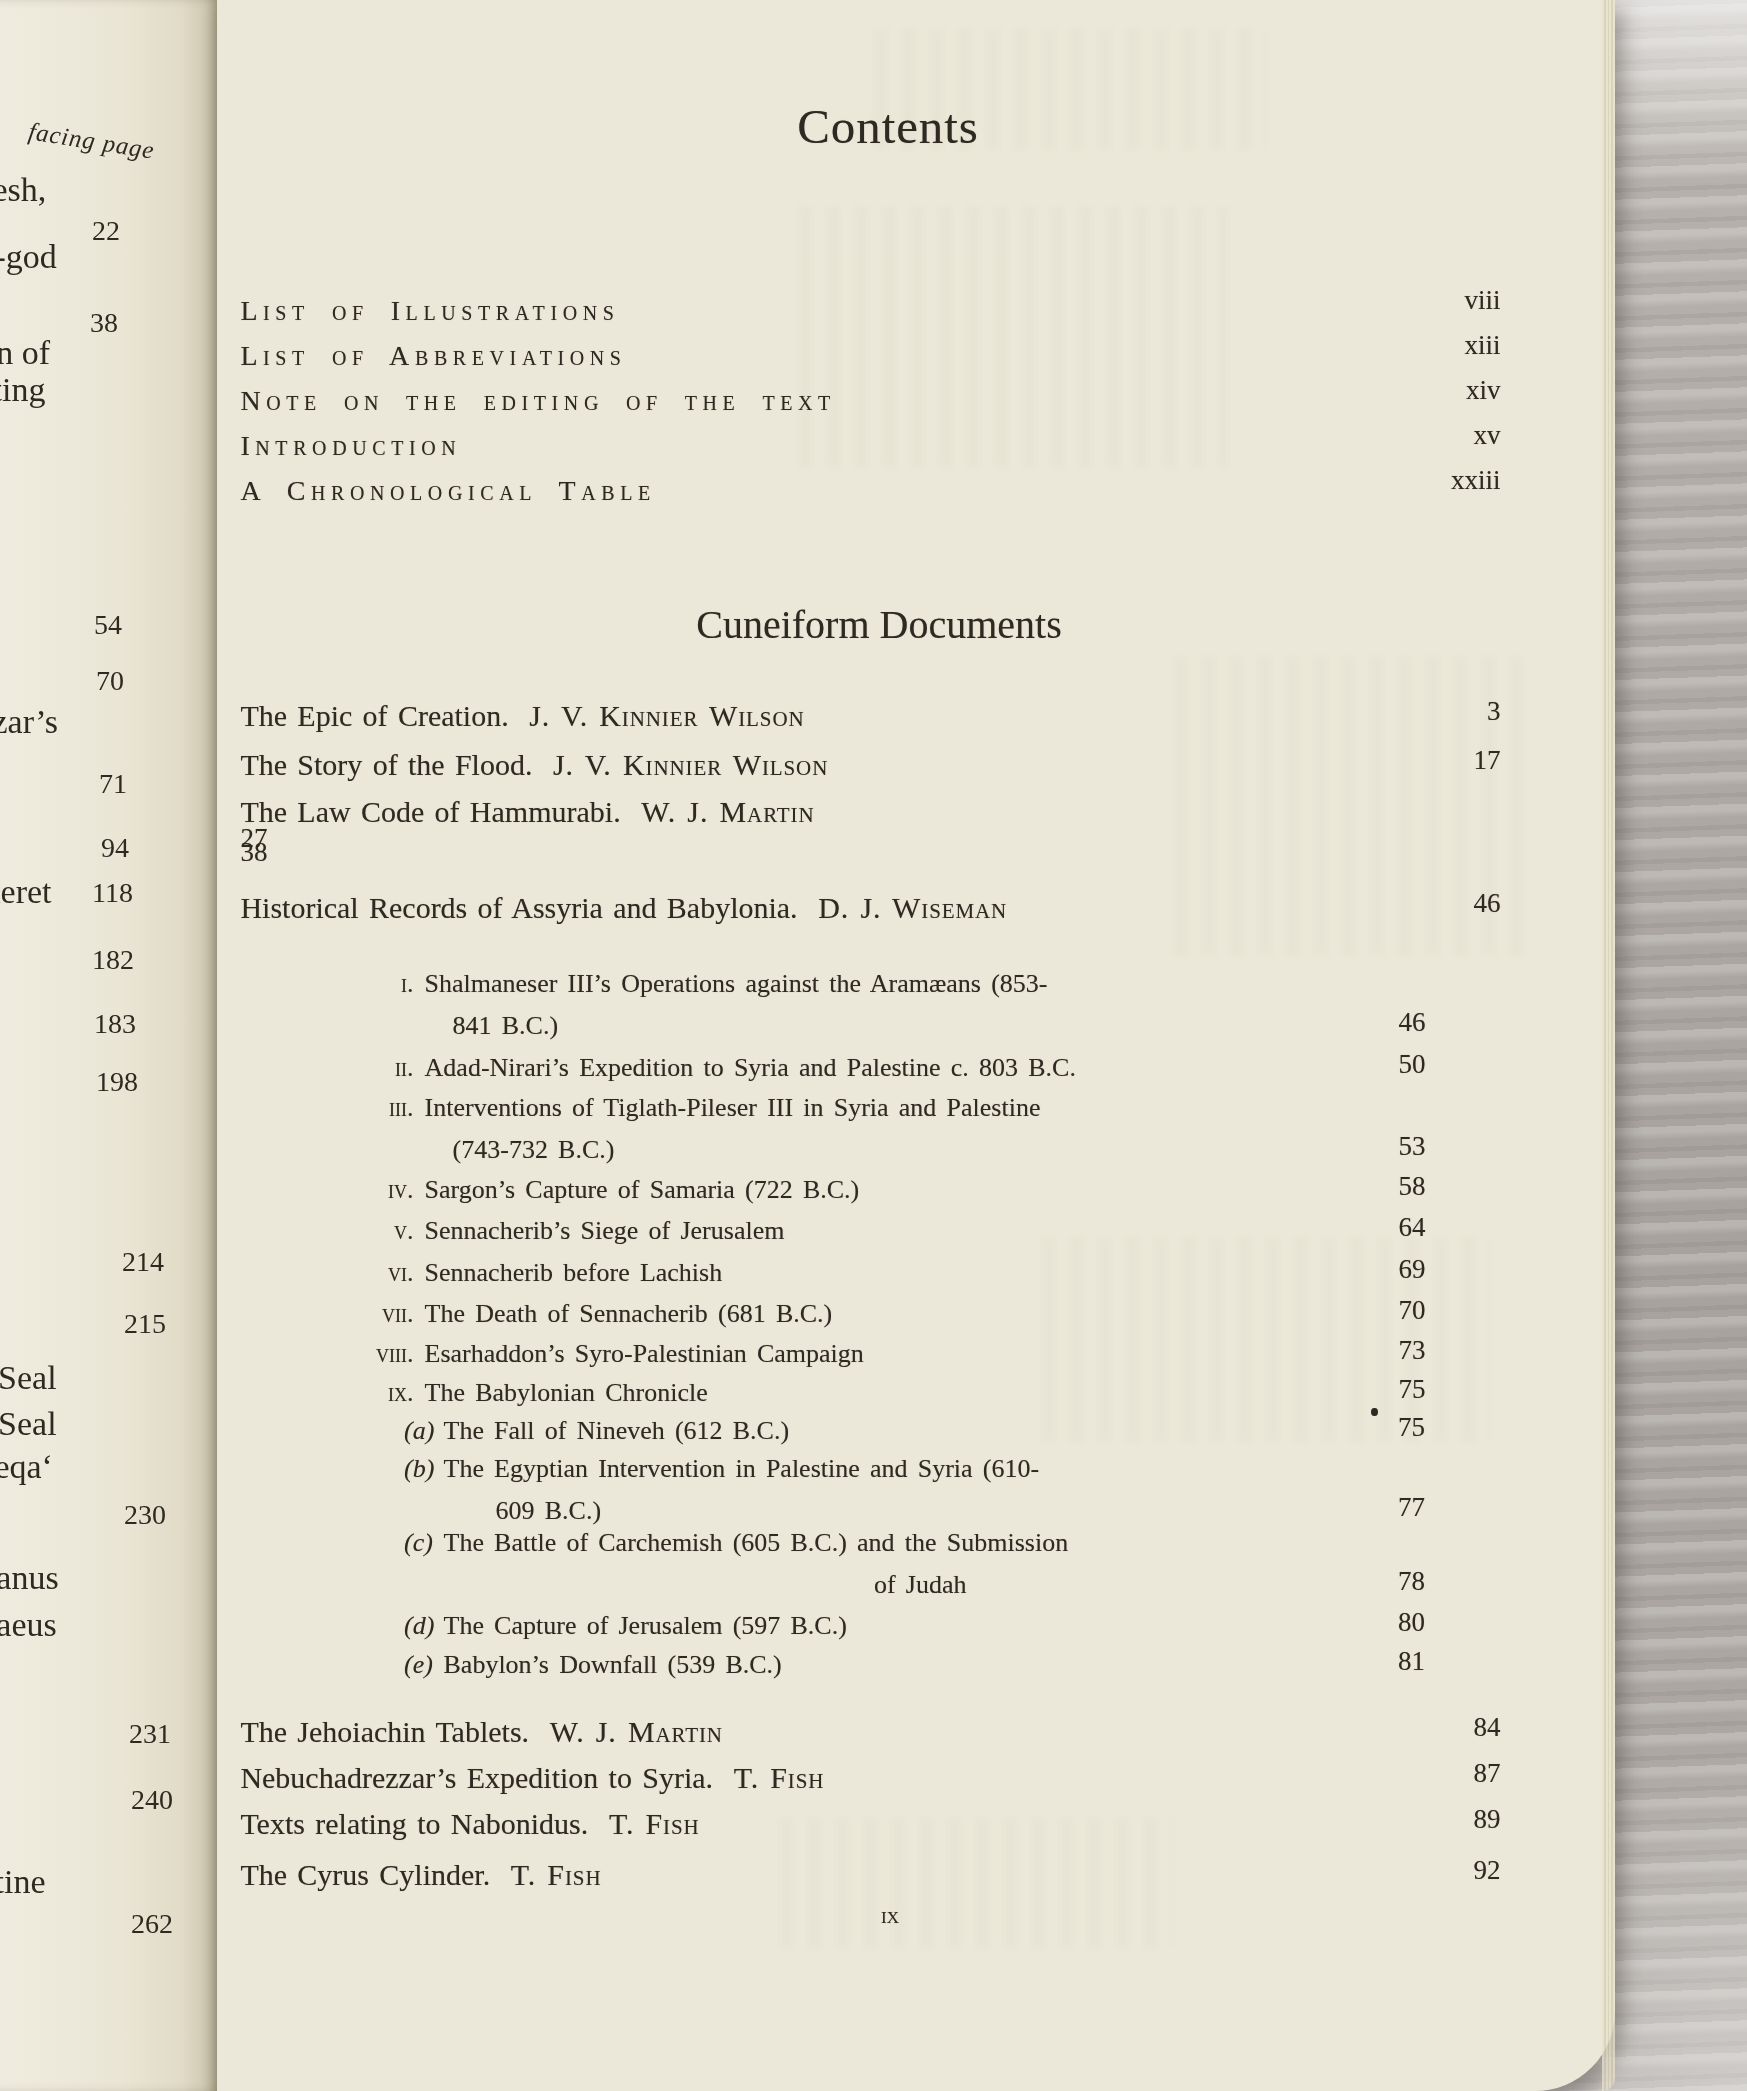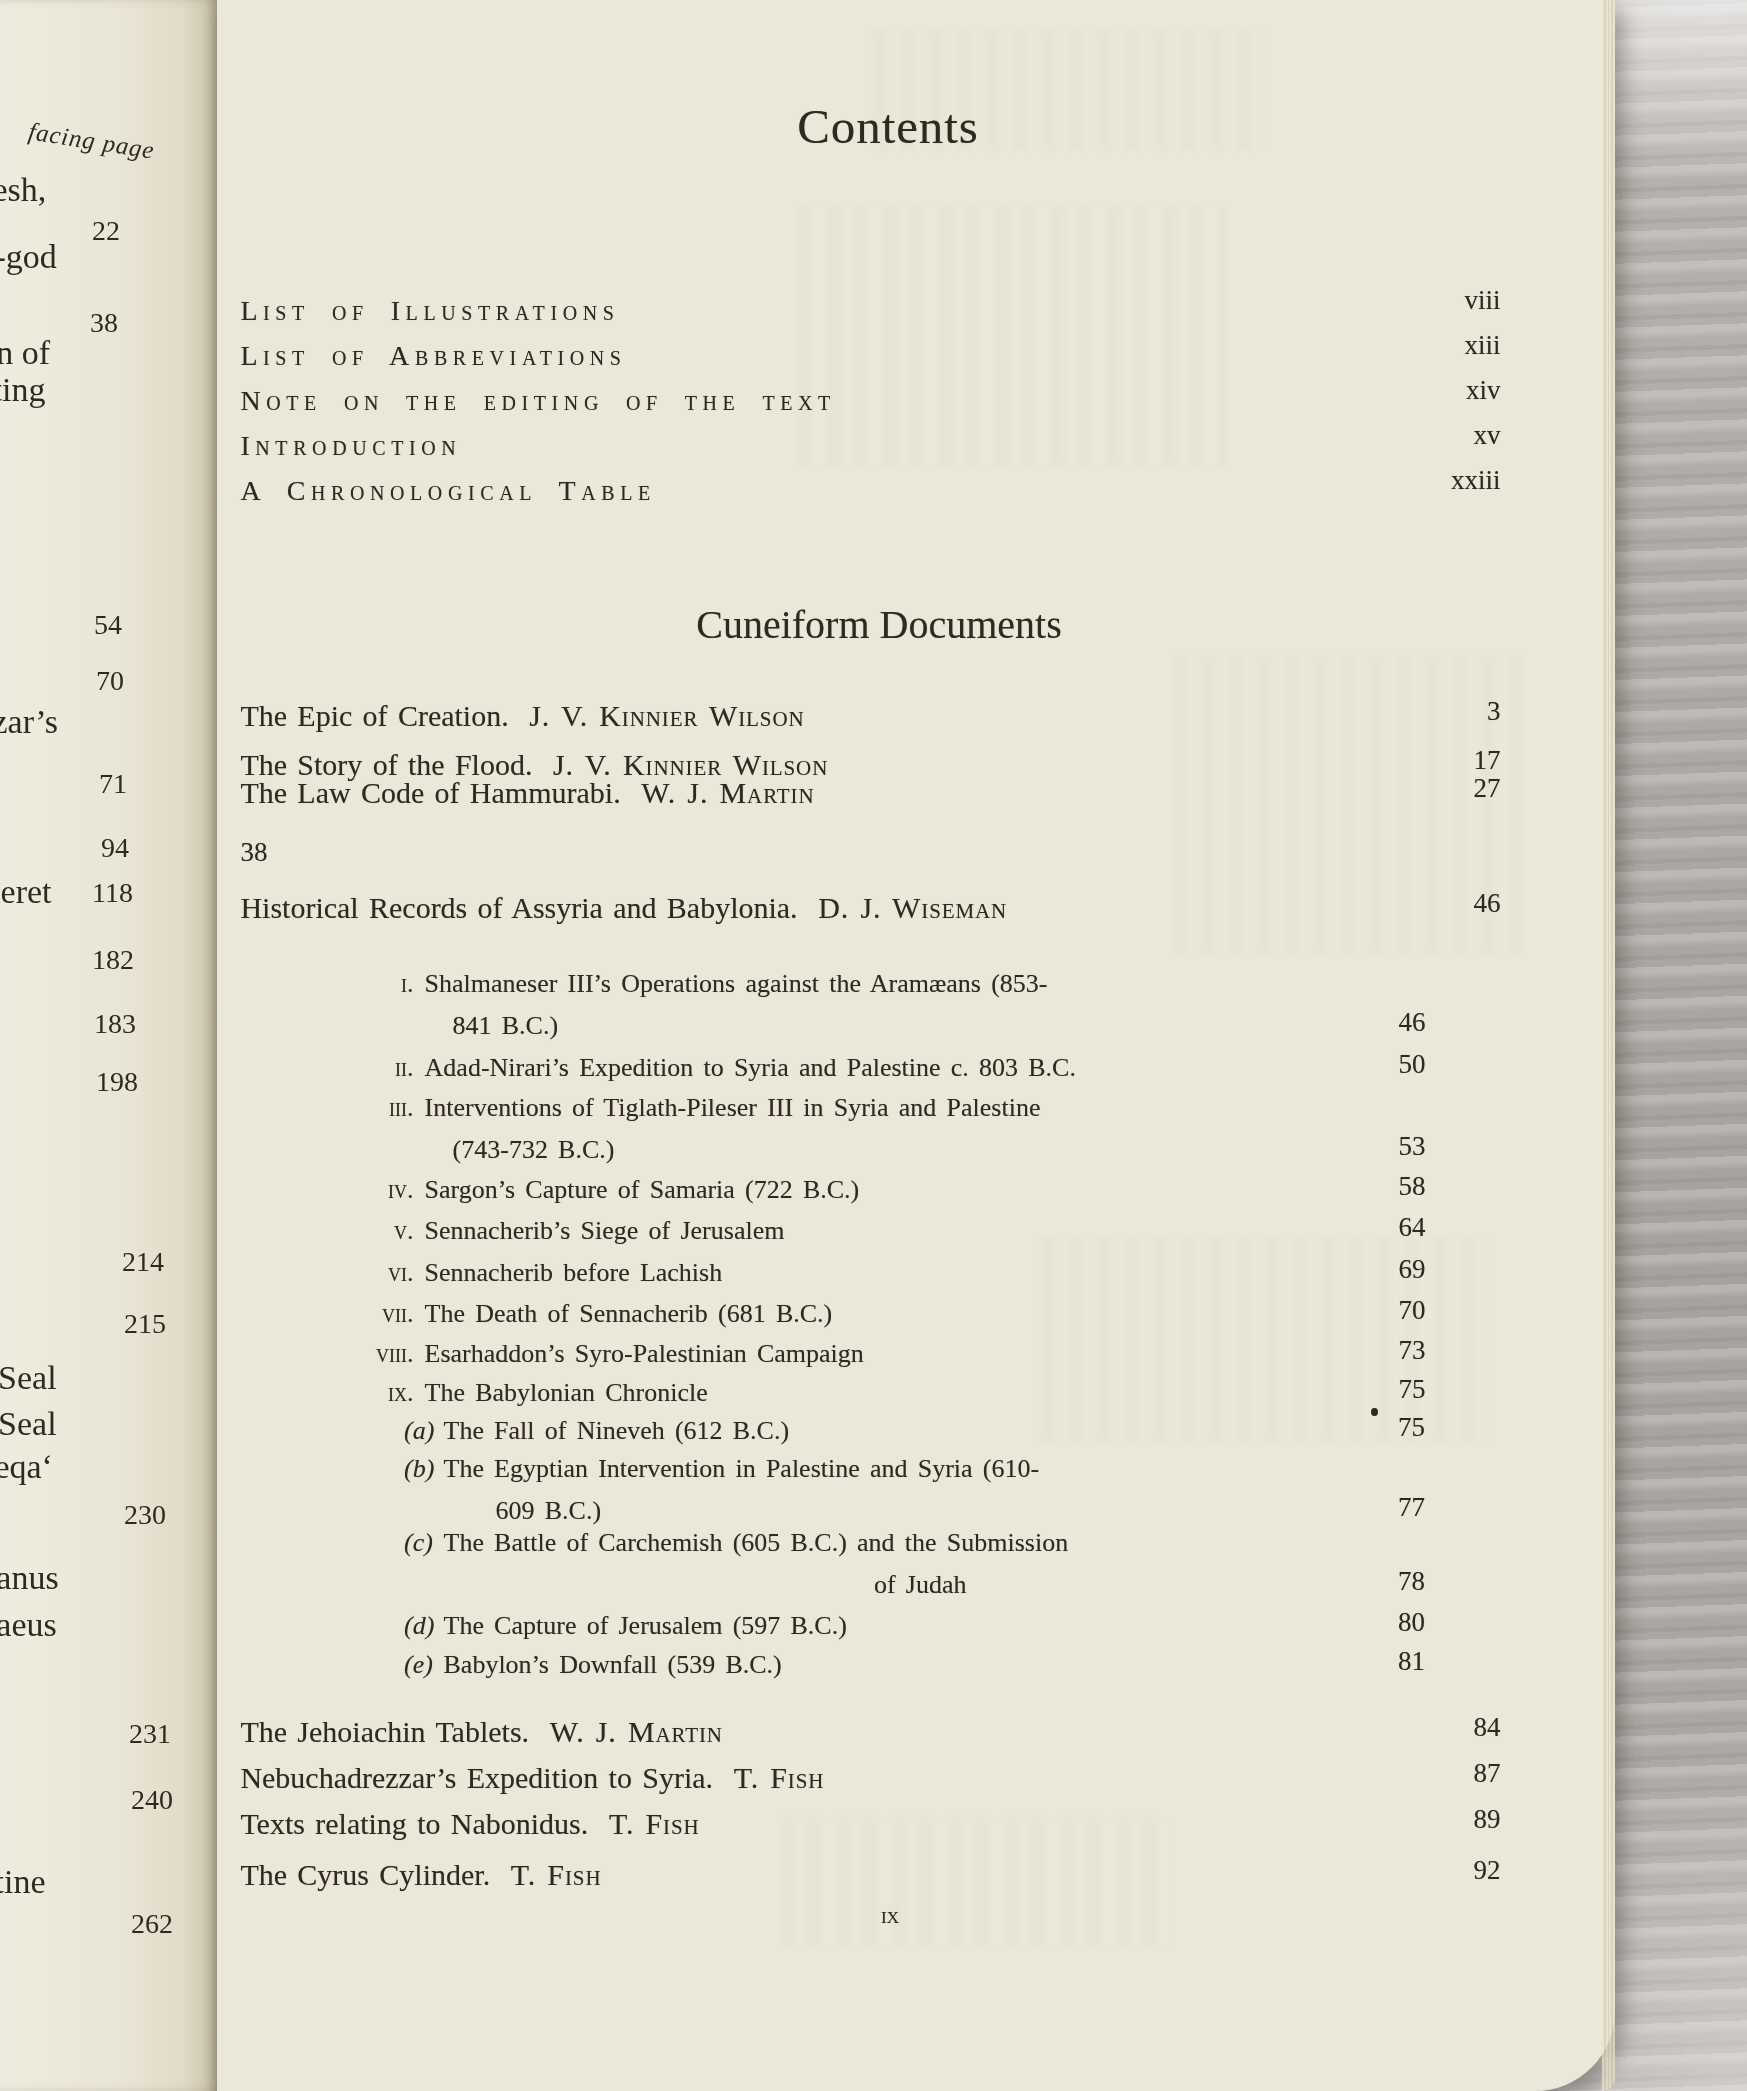--- a/index.html
+++ b/index.html
@@ -215,21 +215,21 @@
   <div class="t section-heading">Cuneiform Documents</div>
 
   <div class="entry-row" style="top:699px;">
     <span class="entry-text"><span>The Epic of Creation.</span><span class="author">J. V. Kinnier Wilson</span></span>
     <span class="pg">3</span>
   </div>
   <div class="entry-row" style="top:748px;">
     <span class="entry-text"><span>The Story of the Flood.</span><span class="author">J. V. Kinnier Wilson</span></span>
     <span class="pg">17</span>
   </div>
-  <div class="entry-row" style="top:776px;">
+  <div class="entry-row" style="top:795px;flex-direction:column;">
     <span class="entry-text"><span>The Law Code of Hammurabi.</span><span class="author">W. J. Martin</span></span>
     <span class="pg">27</span>
   </div>
   <div class="entry-row" style="top:843px;">
     <span class="pg">38</span>
   </div>
   <div class="entry-row" style="top:891px;">
     <span class="entry-text"><span>Historical Records of Assyria and Babylonia.</span><span class="author">D. J. Wiseman</span></span>
     <span class="pg">46</span>
   </div>

